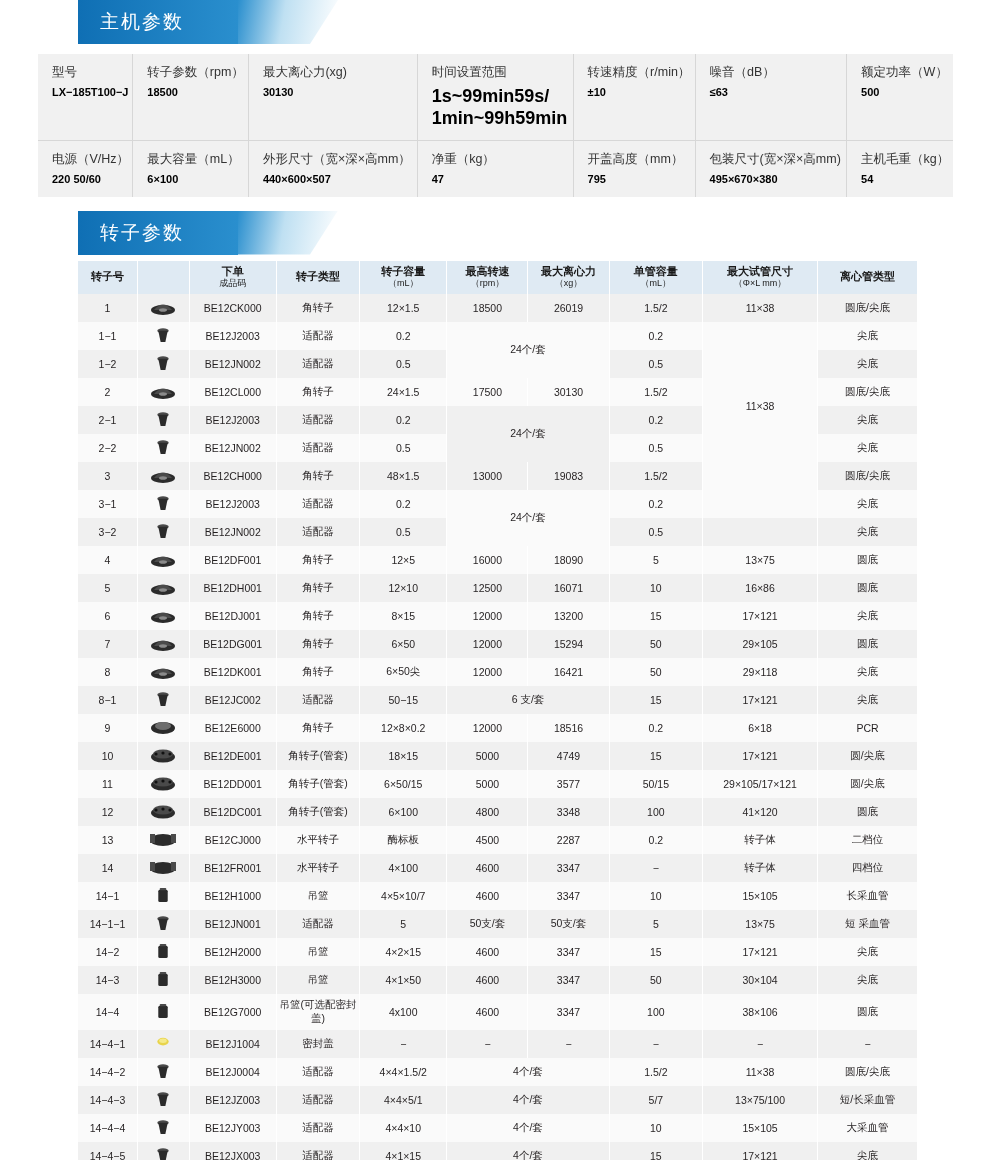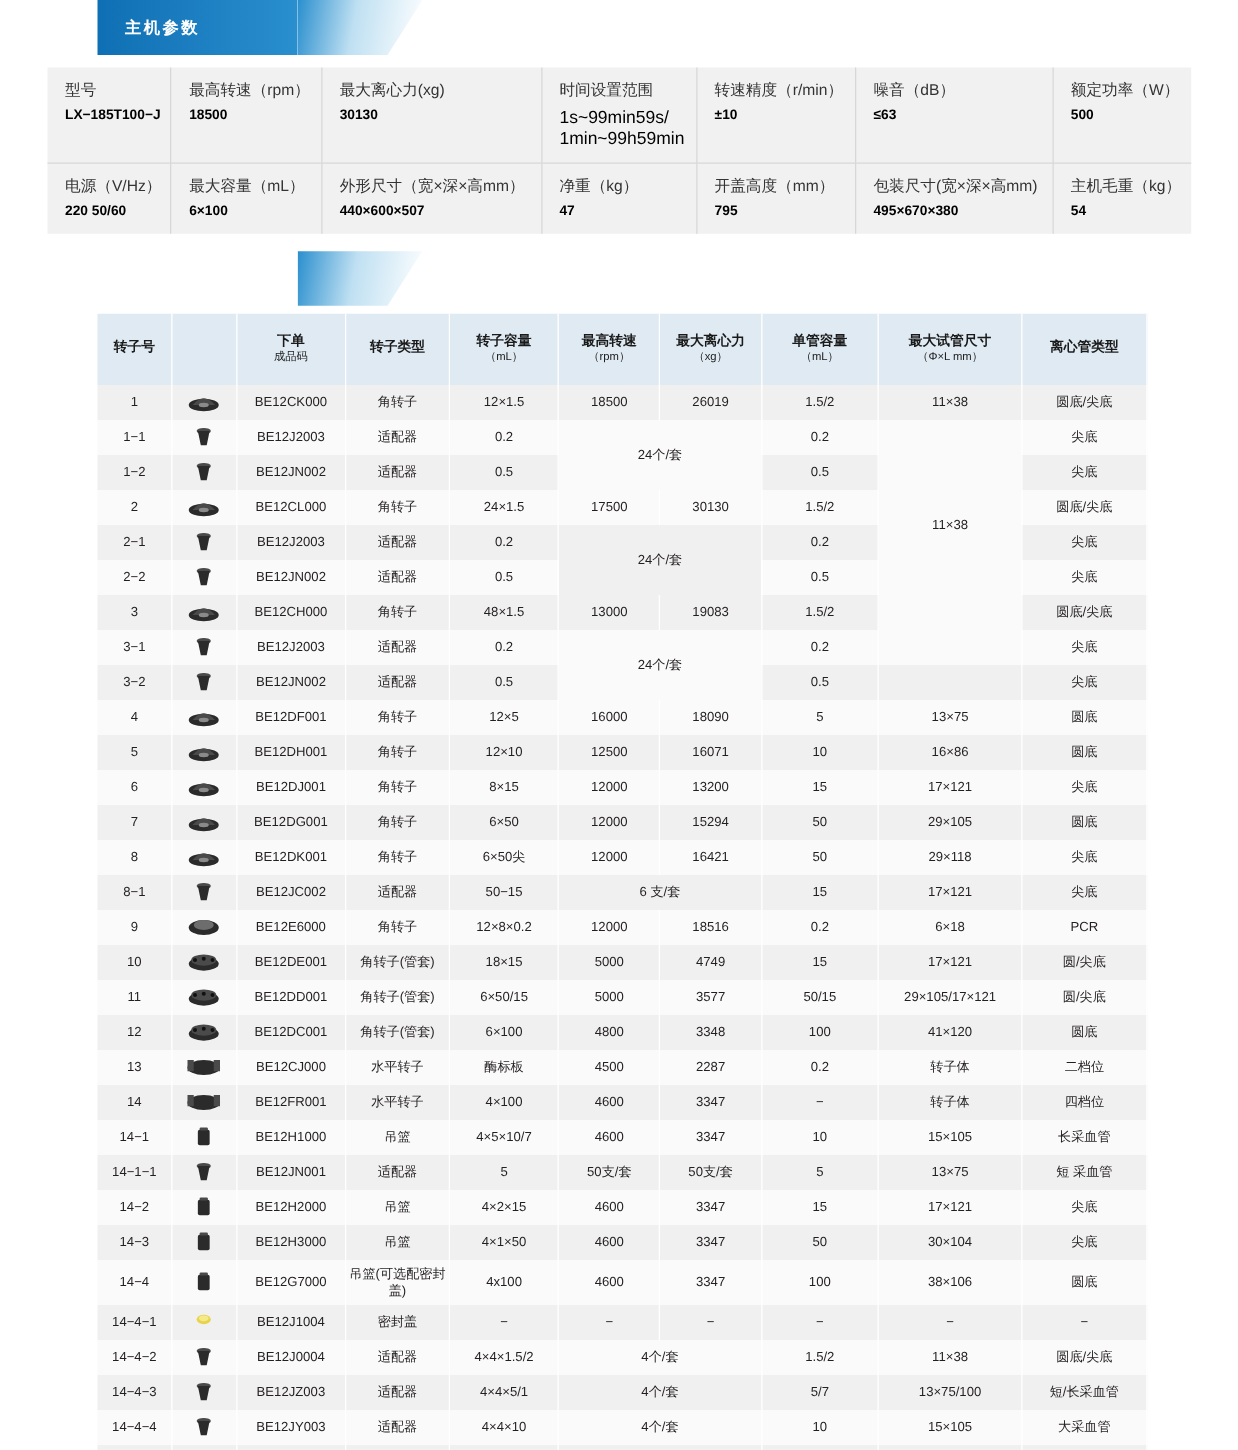--- a/index.html
+++ b/index.html
@@ -28,22 +28,22 @@
     left: 0; top: 0;
     height: 44px;
     width: 160px;
     background: #1a7fc1;
     background: linear-gradient(90deg, #0f6fb4 0%, #2a8fce 100%);
     display: flex;
     align-items: center;
   }
   .section-banner .bar span {
     color: #ffffff;
-    font-size: 13px;
-    font-weight: bold;
+    font-size: 19px;
+    font-weight: normal;
     letter-spacing: 2px;
     padding-left: 22px;
   }
   .section-banner .tail {
     position: absolute;
     left: 160px; top: 0;
     height: 44px;
     width: 100px;
     background: linear-gradient(100deg, #2a8fce 0%, #bfe0f2 45%, #ffffff 100%);
     clip-path: polygon(0 0, 100% 0, 72% 100%, 0% 100%);
@@ -75,42 +75,42 @@
     white-space: nowrap;
   }
   .m-value {
     font-size: 11px;
     font-weight: bold;
     color: #000;
     margin-top: 4px;
     white-space: nowrap;
   }
   .m-value.small {
-    font-size: 14px;
-    font-weight: normal;
+    font-size: 18px;
+    font-weight: bold;
     line-height: 1.25;
   }
 
   
   .rotor-wrap {
     margin: 6px 0 0 78px;
     width: 840px;
   }
   table.rotor {
     border-collapse: collapse;
     width: 100%;
     font-size: 10.5px;
     color: #231f20;
   }
   table.rotor th {
     background: #dfeaf3;
     font-size: 11px;
     font-weight: bold;
     color: #1a1a1a;
-    padding: 16px 2px;
+    padding: 4px 2px;
     line-height: 1.25;
     border-right: 1px solid #ffffff;
     text-align: center;
   }
   table.rotor th .sub {
     font-weight: normal;
     font-size: 9px;
     display: block;
   }
   table.rotor td {
@@ -153,21 +153,21 @@
 
 <div class="machine-wrap">
   <table class="machine">
     <tbody>
       <tr class="row1" id="machine-row-1">
           <td>
             <div class="m-label">型号</div>
             <div class="m-value">LX−185T100−J</div>
           </td>
           <td>
-            <div class="m-label">最高转速（rpm）</div>
+            <div class="m-label">转子参数（rpm）</div>
             <div class="m-value">18500</div>
           </td>
           <td>
             <div class="m-label">最大离心力(xg)</div>
             <div class="m-value">30130</div>
           </td>
           <td>
             <div class="m-label">时间设置范围</div>
             <div class="m-value small">1s~99min59s/<br>1min~99h59min</div>
           </td>
@@ -212,20 +212,23 @@
           <td>
             <div class="m-label">主机毛重（kg）</div>
             <div class="m-value">54</div>
           </td>
         </tr>
     </tbody>
   </table>
 </div>
 
 <div class="section-banner" style="margin-top:14px;">
+  <div class="bar">
+    <span>转子参数</span>
+  </div>
   <div class="tail"></div>
 </div>
 
 <div class="rotor-wrap">
   <table class="rotor">
     <thead>
       <tr id="rotor-header-row">
           <th class="col-no">转子号</th>
           <th class="col-img"></th>
           <th class="col-code">下单<span class="sub">成品码</span></th>

